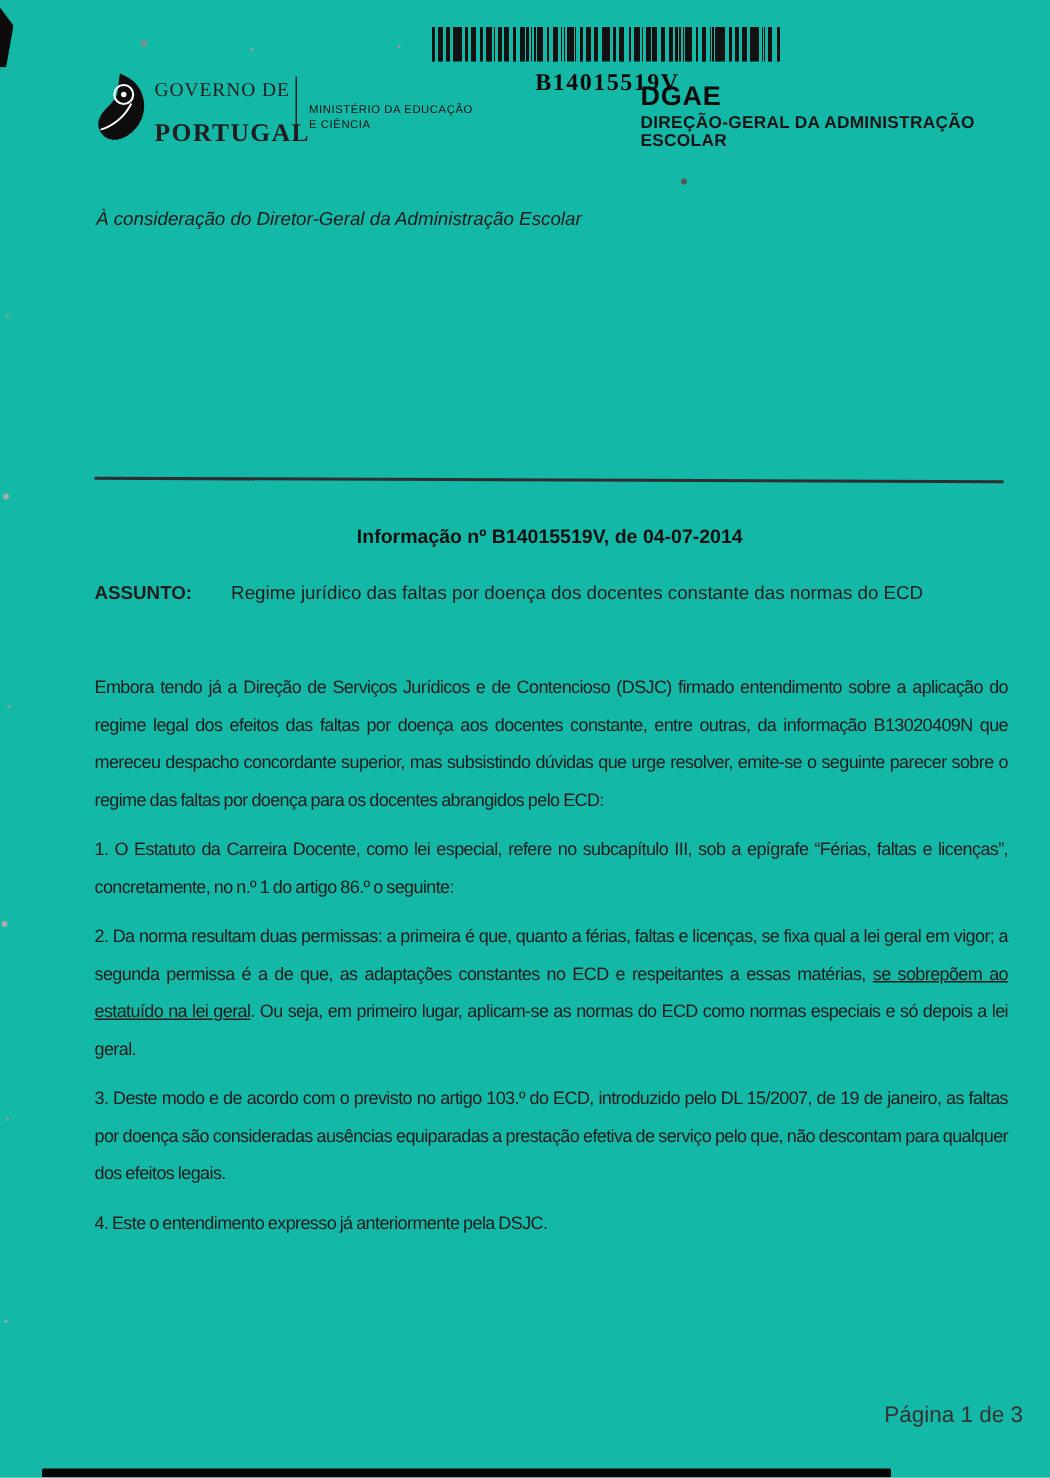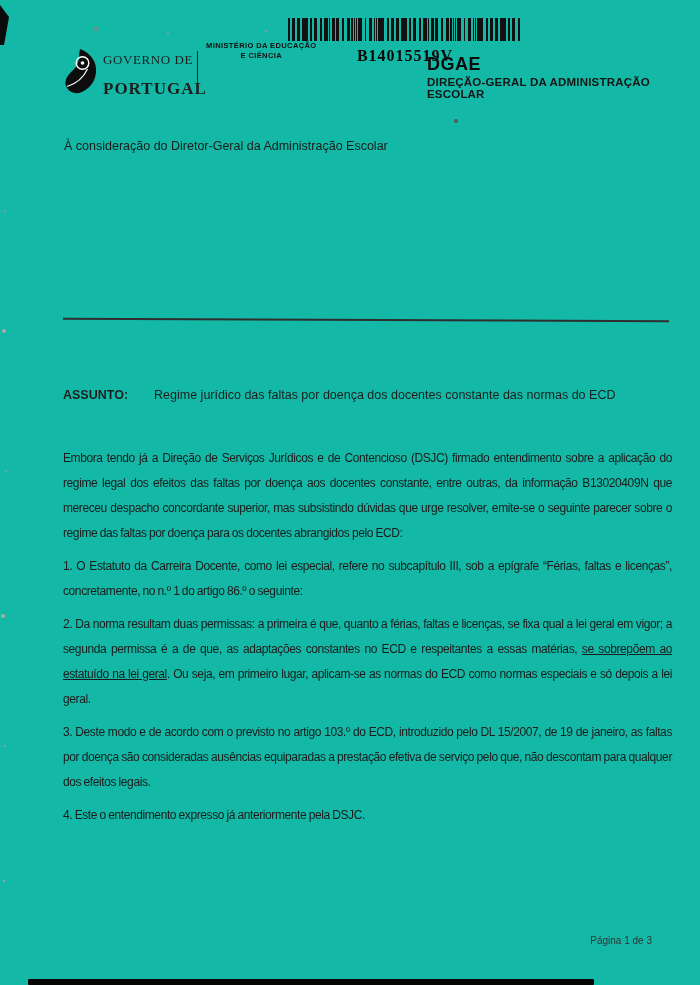--- a/index.html
+++ b/index.html
@@ -40,50 +40,50 @@
       4px 745px 0 0 #999,
       3px 880px 0 0 #aaa;
   }
 
   
   .emblem{position:absolute;left:61px;top:48px;}
   .gov-text{position:absolute;left:103px;top:53px;font-family:"Liberation Serif",serif;line-height:1;}
   .gov-line1{font-size:13px;letter-spacing:.6px;}
   .gov-line2{font-size:17px;font-weight:bold;letter-spacing:1px;margin-top:14px;}
   .lh-divider{position:absolute;left:197px;top:51px;width:1px;height:40px;background:#222;}
-  .ministry{position:absolute;left:206px;top:41px;font-size:7.5px;font-weight:bold;letter-spacing:.4px;line-height:10px;color:#111;text-align:center;}
+  .ministry{position:absolute;left:206px;top:68px;font-size:7.5px;font-weight:normal;letter-spacing:.4px;line-height:10px;color:#111;}
   .barcode{
     position:absolute;left:288px;top:18px;width:233px;height:23px;
     background-image:
       repeating-linear-gradient(90deg,#111 0 2px,transparent 2px 5px,#111 5px 6px,transparent 6px 9px),
       repeating-linear-gradient(90deg,#111 0 1px,transparent 1px 4px,#111 4px 7px,transparent 7px 11px);
   }
   .barcode-number{
     position:absolute;left:300px;top:47px;width:210px;text-align:center;
     font-family:"Liberation Serif",serif;font-weight:bold;font-size:16px;letter-spacing:1px;color:#090909;
   }
   .org-acronym{position:absolute;left:427px;top:54px;font-size:18px;font-weight:bold;letter-spacing:.5px;color:#0c0c0c;}
   .org-name{position:absolute;left:427px;top:76px;font-size:11.5px;font-weight:bold;letter-spacing:.2px;color:#151515;}
 
   
-  .consideration{position:absolute;left:64px;top:139px;font-size:12.5px;color:#1b1b1b;}
+  .consideration{position:absolute;left:64px;top:139px;font-size:12.5px;color:#1b1b1b;font-style:italic;}
   .rule{position:absolute;left:63px;top:319px;width:606px;height:2px;background:#2e2e2e;transform:rotate(.22deg);}
   .info-title{position:absolute;left:63px;top:350px;width:607px;text-align:center;font-size:13px;font-weight:bold;color:#111;}
   .subject{position:absolute;left:63px;top:388px;width:610px;font-size:12.5px;}
   .subject .lbl{font-weight:bold;margin-right:26px;}
   .doc-body{
     position:absolute;left:63px;top:446px;width:609px;
     font-size:12px;line-height:25px;letter-spacing:-.4px;word-spacing:-.5px;
     text-align:justify;color:#1c1c1c;
   }
   .doc-body p{margin:8px 0 0;}
   .doc-body p:first-child{margin-top:0;}
   .doc-body p.quote{font-style:italic;}
   .doc-body span.u{text-decoration:underline;}
-  .footer-page{position:absolute;right:48px;top:935px;font-size:10px;color:#333;}
+  .footer-page{position:absolute;right:18px;top:935px;font-size:15px;color:#333;}
 </style>
 </head>
 <body>
 
 <div class="page">
 
   <div class="corner-wedge"></div>
   <div class="specks"></div>
   <div class="bottom-bar"></div>
 
@@ -108,20 +108,21 @@
     <div class="barcode"></div>
     <div class="barcode-number">B14015519V</div>
     <div class="org-acronym">DGAE</div>
     <div class="org-name">DIREÇÃO-GERAL DA ADMINISTRAÇÃO ESCOLAR</div>
   </div>
 
   <div class="consideration">À consideração do Diretor-Geral da Administração Escolar</div>
 
   <div class="rule"></div>
 
+  <div class="info-title">Informação nº B14015519V, de 04-07-2014</div>
   <div class="subject">
     <span class="lbl">ASSUNTO:</span><span>Regime jurídico das faltas por doença dos docentes constante das normas do ECD</span>
   </div>
 
   <div class="doc-body">
       <p><span>Embora tendo já a Direção de Serviços Jurídicos e de Contencioso (DSJC) firmado entendimento sobre a aplicação do regime legal dos efeitos das faltas por doença aos docentes constante, entre outras, da informação B13020409N que mereceu despacho concordante superior, mas subsistindo dúvidas que urge resolver, emite-se o seguinte parecer sobre o regime das faltas por doença para os docentes abrangidos pelo ECD:</span></p>
       <p><span>1. O Estatuto da Carreira Docente, como lei especial, refere no subcapítulo III, sob a epígrafe “Férias, faltas e licenças”, concretamente, no n.º 1 do artigo 86.º o seguinte:</span></p>
       <p><span>2. Da norma resultam duas permissas: a primeira é que, quanto a férias, faltas e licenças, se fixa qual a lei geral em vigor; a segunda permissa é a de que, as adaptações constantes no ECD e respeitantes a essas matérias, </span><span class="u">se sobrepõem ao estatuído na lei geral</span><span>. Ou seja, em primeiro lugar, aplicam-se as normas do ECD como normas especiais e só depois a lei geral.</span></p>
       <p><span>3. Deste modo e de acordo com o previsto no artigo 103.º do ECD, introduzido pelo DL 15/2007, de 19 de janeiro, as faltas por doença são consideradas ausências equiparadas a prestação efetiva de serviço pelo que, não descontam para qualquer dos efeitos legais.</span></p>
       <p><span>4. Este o entendimento expresso já anteriormente pela DSJC.</span></p>

